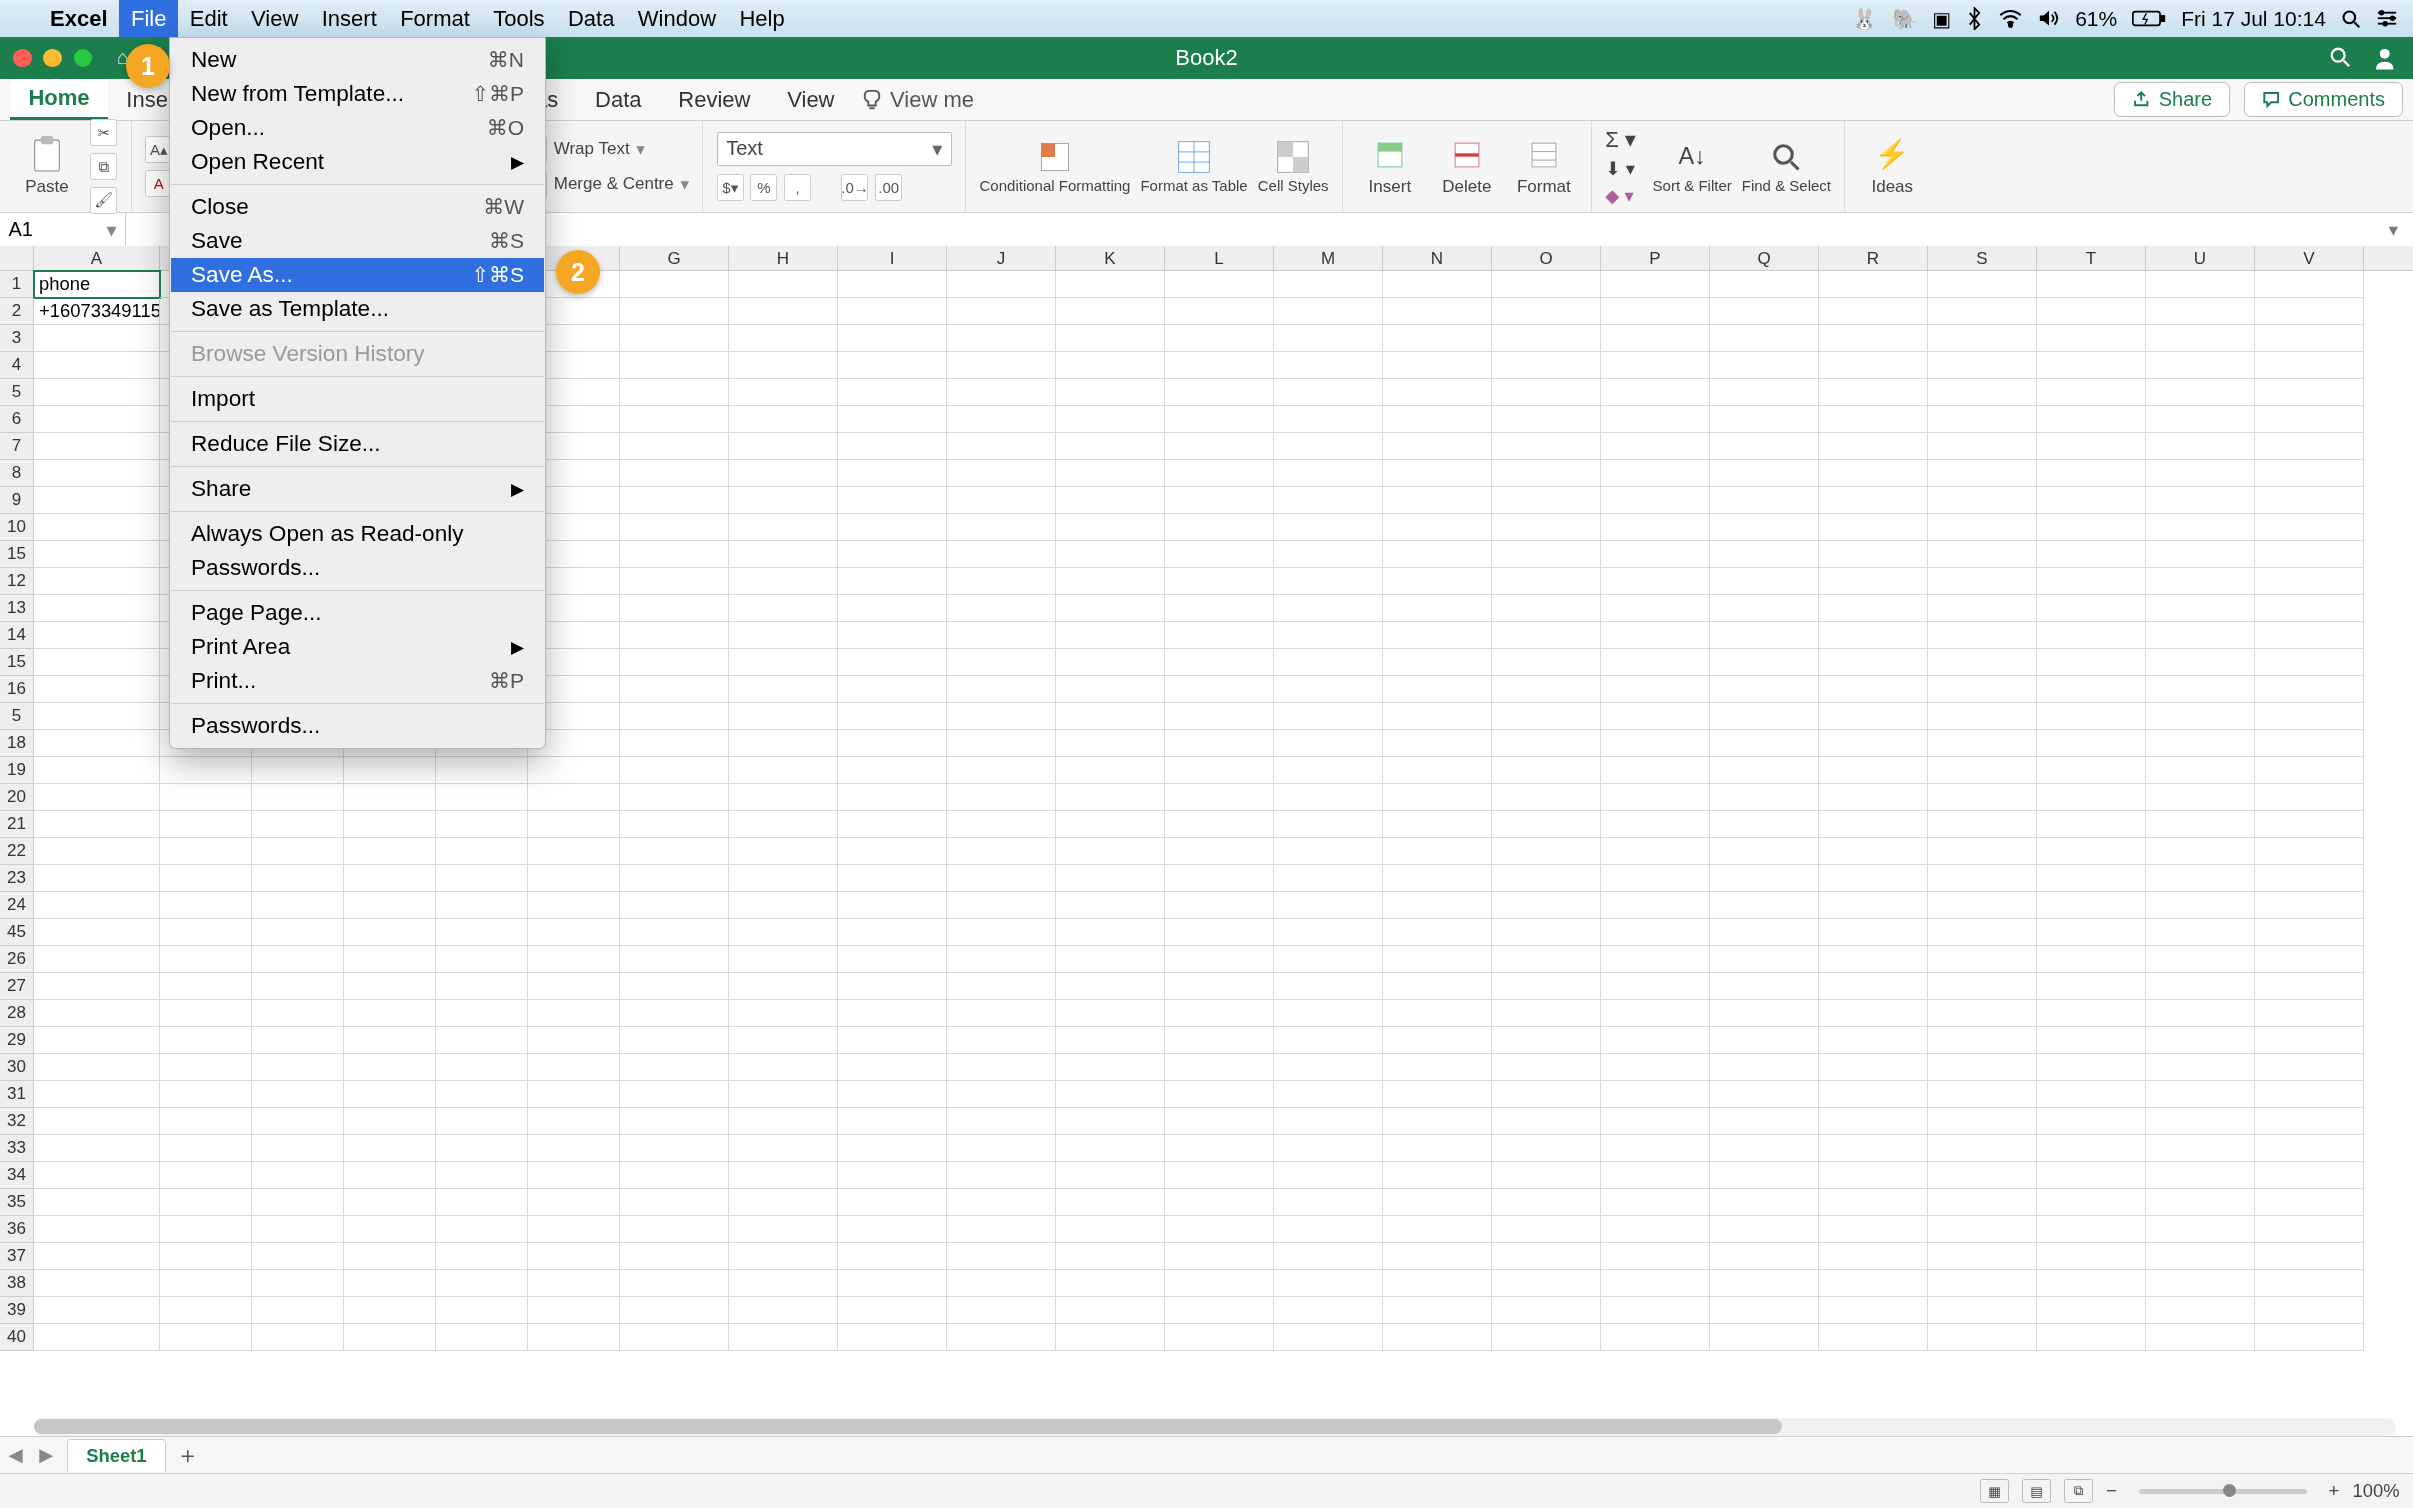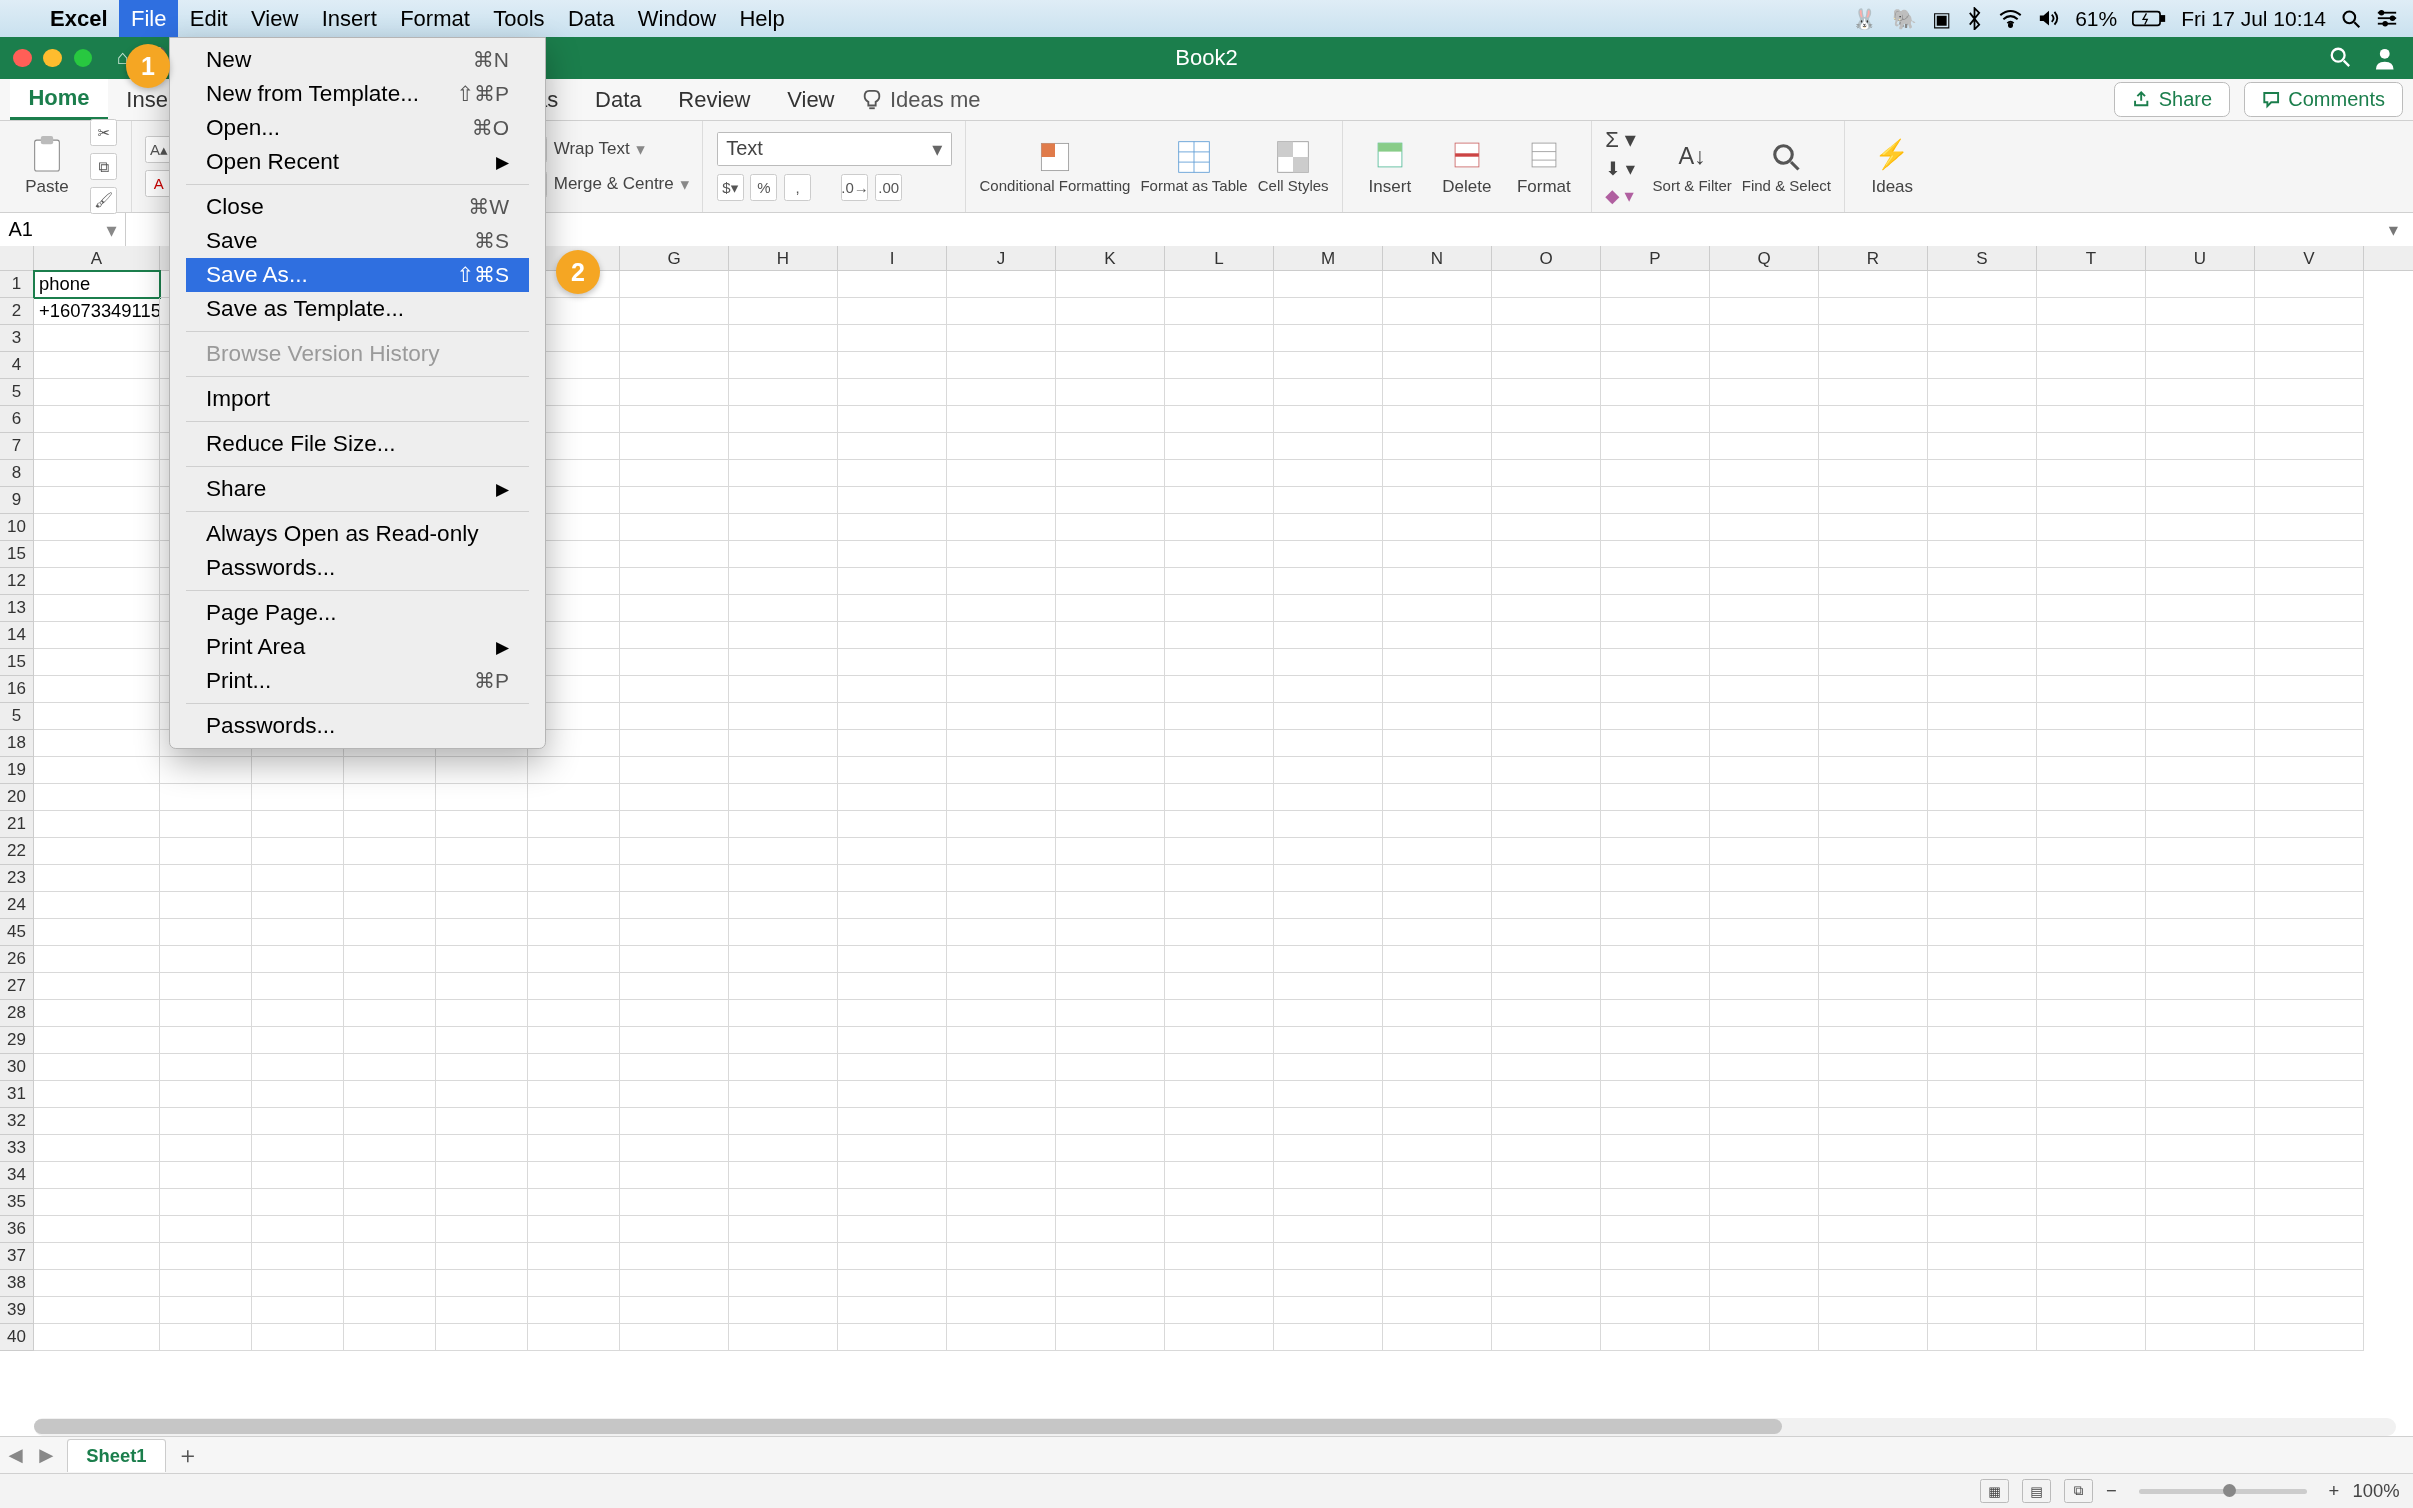--- a/index.html
+++ b/index.html
@@ -72,21 +72,21 @@
 .sheet-tabs .tab{ background:#fff; border:0.8px solid #ccc; border-bottom:none; border-radius:3.4px 3.4px 0 0; padding:5px 18.4px; margin-left:5px; font-weight:600; color:#1b7e4c;}
 .sheet-tabs .add{ margin-left:10px; color:#555; font-size:23.5px; }
 
 
 .status{ position:absolute; left:0; right:0; bottom:0; height:35px; background:#f3f3f3; border-top:0.8px solid #d0d0d0; display:flex; align-items:center; justify-content:flex-end; gap:13.4px; padding:0 13.4px; font-size:18.4px; color:#444;}
 .status .viewbtn{ width:28.5px; height:23.5px; border:0.8px solid #bbb; border-radius:2.5px; display:flex; align-items:center; justify-content:center; font-size:13.4px;}
 .status .slider{ width:168px; height:5px; background:#ccc; border-radius:2.5px; position:relative; margin:0 8.4px;}
 .status .slider .knob{ position:absolute; left:50%; top:-5px; width:13.4px; height:13.4px; border-radius:50%; background:#888;}
 
 
-.dropdown{ position:absolute; top:37px; left:169px; width:377px; background:#eeeeee; border:0.8px solid #b5b5b5; border-radius:0 0 6.7px 6.7px; box-shadow:0 13.4px 34px rgba(0,0,0,.3); font-size:22.6px; color:#000; padding:5px 16px; z-index:100; }
+.dropdown{ position:absolute; top:37px; left:169px; width:377px; background:#eeeeee; border:0.8px solid #b5b5b5; border-radius:0 0 6.7px 6.7px; box-shadow:0 13.4px 34px rgba(0,0,0,.3); font-size:22.6px; color:#000; padding:5px 1px; z-index:100; }
 .dropdown .mi{ display:flex; align-items:center; padding:3.4px 20px; height:34px; justify-content:space-between; }
 .dropdown .mi.disabled{ color:#9a9a9a; }
 .dropdown .mi.hl{ background:#2f6fe0; color:#fff; }
 .dropdown .mi .sc{ font-size:21px; color:#555; }
 .dropdown .mi.hl .sc{ color:#fff; }
 .dropdown .mi .arrow{ font-size:17px; }
 .dropdown hr{ border:none; border-top:0.8px solid #cfcfcf; margin:5px 0; }
 
 
 .badge{ position:absolute; width:44px; height:44px; border-radius:50%; background:#f5a623; color:#fff; font-size:25px; font-weight:600; display:flex; align-items:center; justify-content:center; box-shadow:0 2.5px 6.7px rgba(0,0,0,.25); z-index:200; }
@@ -199,21 +199,21 @@
       <span class="tab">Formulas</span>
       <span class="tab">Data</span>
       <span class="tab">Review</span>
       <span class="tab">View</span>
     </span>
   <span class="tellme">
     <svg width="22" height="22" viewBox="0 0 24 24" fill="none" stroke="#555" stroke-width="2">
         <path d="M9 2 Q4 2 4 8 Q4 12 8 14 L8 18 L16 18 L16 14 Q20 12 20 8 Q20 2 15 2 Z"></path>
         <line x1="9" y1="21" x2="15" y2="21"></line>
       </svg>
-    <span>Ideas me</span>
+    <span>View me</span>
   </span>
   <div class="right">
     <div class="pillbtn green">
       <svg width="18.4" height="18.4" viewBox="0 0 24 24" fill="none" stroke="#1b7e4c" stroke-width="2.5">
           <path d="M12 3 L12 14 M7 8 L12 3 L17 8 M4 14 L4 20 L20 20 L20 14"></path>
         </svg>
       <span>Share</span>
     </div>
     <div class="pillbtn">
       <svg width="18.4" height="18.4" viewBox="0 0 24 24" fill="none" stroke="#1b7e4c" stroke-width="2.5">

